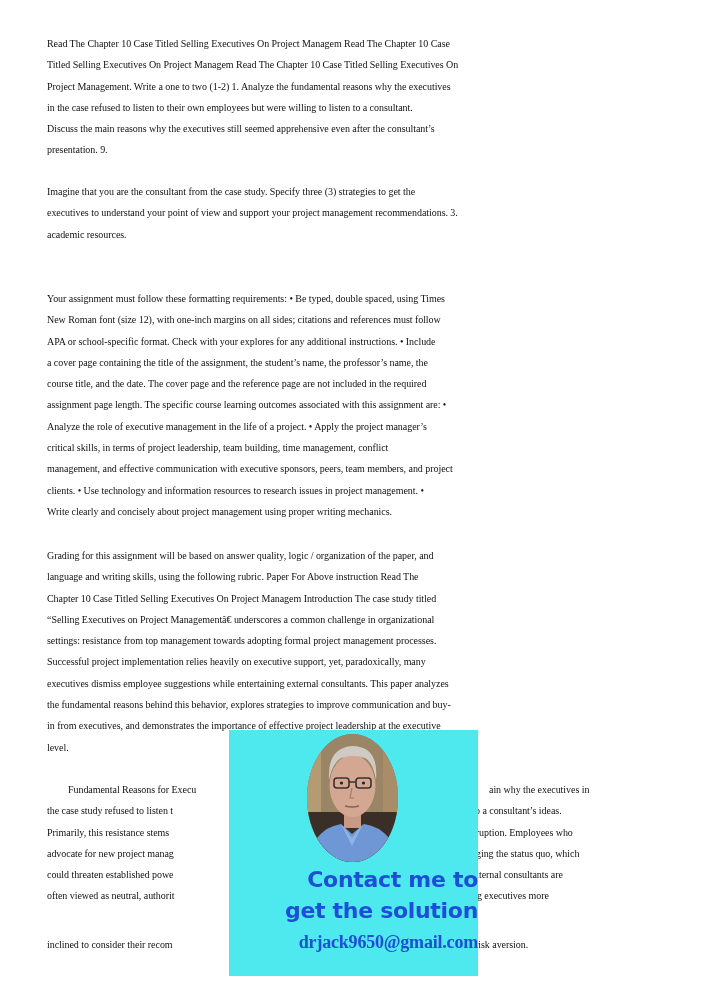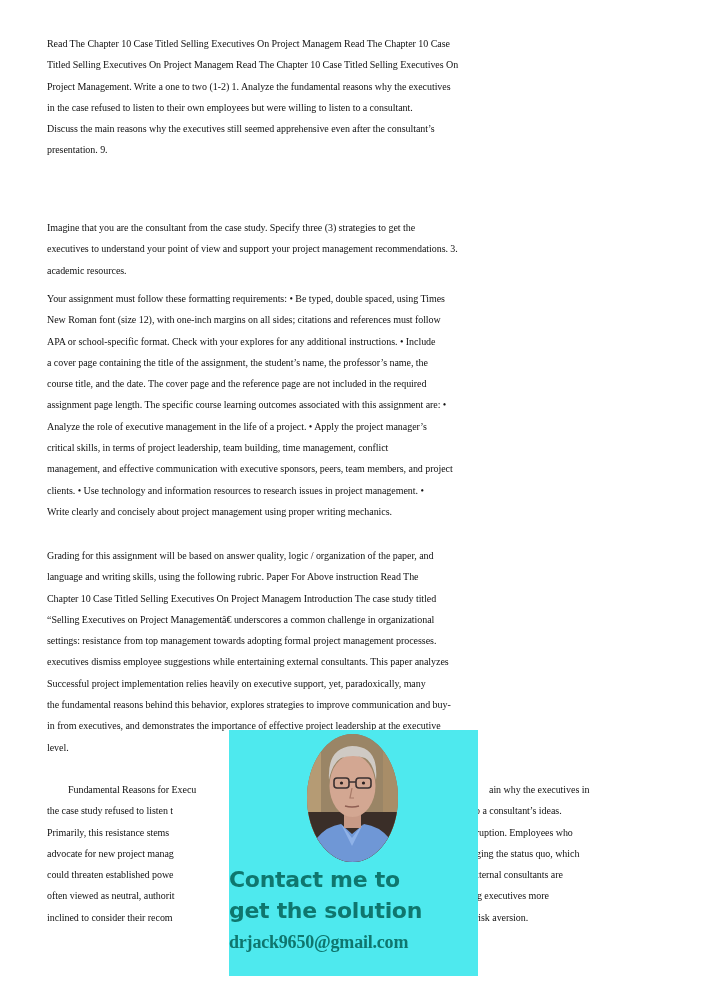--- a/index.html
+++ b/index.html
@@ -29,21 +29,21 @@
     }
     .line {
       display: block;
       height: 21.3px;
       line-height: 21.3px;
       font-size: 10px;
       white-space: nowrap;
       letter-spacing: -0.05px;
     }
     #p1 { top: 33px; }
-    #p2 { top: 181px; margin-top: 36px; }
+    #p2 { top: 181px; }
     #p3 { top: 288px; }
     #p4 { top: 545px; }
     #p5 { top: 779px; }
 
     .promo-card {
       position: absolute;
       left: 229px;
       top: 730px;
       width: 249px;
       height: 246px;
@@ -58,24 +58,24 @@
       height: 128px;
       border-radius: 50%;
       overflow: hidden;
       background: #8a7a62;
     }
     .portrait svg { display: block; }
     .promo-line {
       position: absolute;
       left: 0;
       width: 249px;
-      text-align: left;
+      text-align: right;
       font-family: "DejaVu Sans", "Liberation Sans", sans-serif;
       font-weight: bold;
-      color: #0f766e;
+      color: #1d4ed8;
       white-space: nowrap;
     }
     #promo-l1 { top: 137px; font-size: 22px; letter-spacing: -0.3px; }
     #promo-l2 { top: 168px; font-size: 22px; letter-spacing: -0.3px; }
     #promo-email {
       top: 202px;
       font-family: "Liberation Serif", "DejaVu Serif", serif;
       font-weight: bold;
       font-size: 18px;
       letter-spacing: -0.2px;
@@ -114,22 +114,22 @@
     <span class="line">clients. • Use technology and information resources to research issues in project management. •</span>
     <span class="line">Write clearly and concisely about project management using proper writing mechanics.</span>
   </div>
 
   <div class="para" id="p4">
     <span class="line">Grading for this assignment will be based on answer quality, logic / organization of the paper, and</span>
     <span class="line">language and writing skills, using the following rubric. Paper For Above instruction Read The</span>
     <span class="line">Chapter 10 Case Titled Selling Executives On Project Managem Introduction The case study titled</span>
     <span class="line">“Selling Executives on Project Managementâ€ underscores a common challenge in organizational</span>
     <span class="line">settings: resistance from top management towards adopting formal project management processes.</span>
+    <span class="line">Successful project implementation relies heavily on executive support, yet, paradoxically, many</span>
     <span class="line">executives dismiss employee suggestions while entertaining external consultants. This paper analyzes</span>
-    <span class="line">Successful project implementation relies heavily on executive support, yet, paradoxically, many</span>
     <span class="line">the fundamental reasons behind this behavior, explores strategies to improve communication and buy-</span>
     <span class="line">in from executives, and demonstrates the importance of effective project leadership at the executive</span>
     <span class="line">level.</span>
   </div>
 
   <div class="para" id="p5">
     <div style="position:relative;height:21.3px;margin-left:21px;">
       <span class="line" style="position:absolute;left:0;">Fundamental Reasons for Execu</span>
       <span class="line" style="position:absolute;left:421px;">ain why the executives in</span>
     </div>
@@ -146,21 +146,21 @@
       <span class="line" style="position:absolute;left:424px;">nging the status quo, which</span>
     </div>
     <div style="position:relative;height:21.3px;">
       <span class="line" style="position:absolute;left:0;">could threaten established powe</span>
       <span class="line" style="position:absolute;left:427px;">xternal consultants are</span>
     </div>
     <div style="position:relative;height:21.3px;">
       <span class="line" style="position:absolute;left:0;">often viewed as neutral, authorit</span>
       <span class="line" style="position:absolute;left:425px;">ng executives more</span>
     </div>
-    <div style="position:relative;height:21.3px;">
+    <div style="position:relative;height:21.3px;margin-top:27px;">
       <span class="line" style="position:absolute;left:0;">inclined to consider their recom</span>
       <span class="line" style="position:absolute;left:428px;">risk aversion.</span>
     </div>
   </div>
 
   <div class="promo-card">
     <div class="portrait">
       <svg width="91" height="128" viewBox="0 0 91 128" xmlns="http://www.w3.org/2000/svg">
 
         <rect x="0" y="0" width="91" height="128" fill="#9a8566"></rect>

